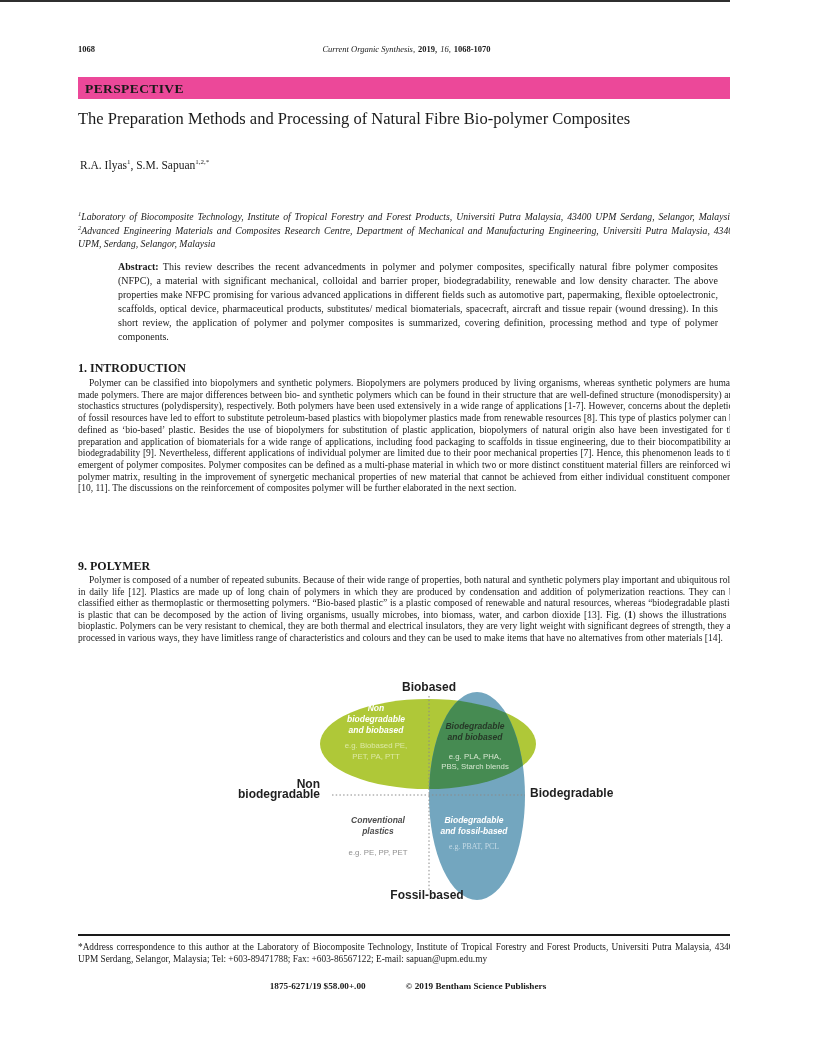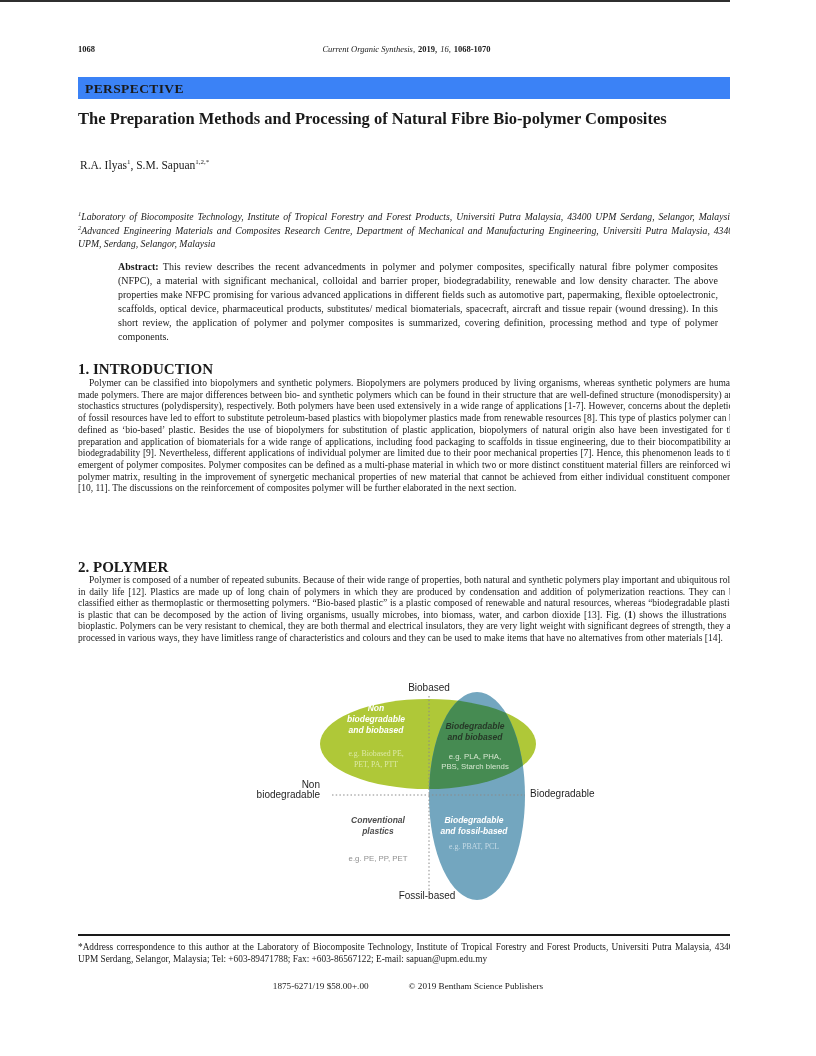--- a/index.html
+++ b/index.html
@@ -9,77 +9,77 @@
     box-sizing:border-box;border-top:2px solid #2f2f2f;overflow:hidden;
   }
   .b{font-weight:bold;}
   .bi{font-weight:normal;font-style:italic;}
 
   .running-head{position:absolute;top:42px;left:78px;width:660px;height:13px;font-size:8.5px;}
   .running-head .pagenum{position:absolute;left:0;top:0;font-weight:bold;}
   .running-head .citation{width:100%;text-align:center;}
   .running-head .citation span{margin-right:3px;}
 
-  .kicker{position:absolute;top:75px;left:78px;width:660px;height:22px;background:#3b82f6;
+  .kicker{position:absolute;top:75px;left:78px;width:660px;height:22px;background:#ec4899;
     line-height:22px;box-sizing:border-box;padding-left:7px;}
   .kicker span{font-weight:bold;font-size:13.5px;letter-spacing:.4px;}
 
   .title{position:absolute;top:106px;left:78px;width:660px;margin:0;
-    font-size:16.5px;font-weight:bold;line-height:22px;}
+    font-size:16.5px;font-weight:normal;line-height:22px;}
 
   .authors{position:absolute;top:157px;left:80px;font-size:11.5px;text-align:right;}
   .authors sup{font-size:7px;vertical-align:super;line-height:0;}
 
   .affiliation{position:absolute;top:208px;left:78px;width:660px;margin:0;
     font-style:italic;font-size:9.7px;line-height:13.6px;text-align:justify;}
   .affiliation sup{font-size:6.5px;vertical-align:super;line-height:0;}
 
   .abstract{position:absolute;top:258px;left:118px;width:600px;margin:0;
     font-size:10px;line-height:14px;text-align:justify;}
 
-  .h{position:absolute;left:78px;margin:0;font-size:15px;font-weight:bold;}
+  .h{position:absolute;left:78px;margin:0;font-size:12px;font-weight:bold;}
   .h.sec1{top:359px;}
   .h.sec2{top:557px;}
 
   .body{position:absolute;left:78px;width:660px;margin:0;font-size:9.5px;
     line-height:11.7px;text-align:justify;text-indent:11px;}
   .body.sec1b{top:376px;}
   .body.sec2b{top:573px;line-height:11.5px;}
 
   
   .figure{position:absolute;top:680px;left:78px;width:660px;height:228px;
     font-family:"Liberation Sans","DejaVu Sans",sans-serif;}
   .figure svg{position:absolute;top:0;left:0;}
-  .ax{position:absolute;font-size:10px;font-weight:normal;color:#1f1f1f;line-height:9.5px;white-space:pre-line;}
+  .ax{position:absolute;font-size:12px;font-weight:bold;color:#1f1f1f;line-height:9.5px;white-space:pre-line;}
   .ax-top{top:1px;left:291px;width:120px;text-align:center;}
   .ax-left{top:98px;left:152px;width:90px;text-align:right;}
   .ax-right{top:107px;left:452px;}
   .ax-bottom{top:209px;left:289px;width:120px;text-align:center;}
   .region{position:absolute;width:140px;text-align:center;}
   .r1{top:21px;left:228px;}
   .r2{top:39px;left:327px;}
   .r3{top:133px;left:230px;}
   .r4{top:133px;left:326px;}
   .rtitle{font-size:8.5px;font-weight:bold;font-style:italic;line-height:10.8px;white-space:pre-line;}
   .rex{font-size:7.8px;line-height:10.6px;white-space:pre-line;}
-  .r1 .rtitle{color:#ffffff;}      .r1 .rex{color:#dde9a6;margin-top:14px;font-family:Liberation Serif, serif;}
+  .r1 .rtitle{color:#ffffff;}      .r1 .rex{color:#dde9a6;margin-top:6px;}
   .r2 .rtitle{color:#263827;}      .r2 .rex{color:#d6e7d0;margin-top:9px;}
-  .r3 .rtitle{color:#4d4d4d;}      .r3 .rex{color:#8f8f8f;margin-top:17px;}
+  .r3 .rtitle{color:#4d4d4d;}      .r3 .rex{color:#8f8f8f;margin-top:11px;}
   .r4 .rtitle{color:#ffffff;}      .r4 .rex{color:#c6dbe6;margin-top:5px;font-family:Liberation Serif, serif;}
   .dotted{stroke:#8a8a8a;stroke-width:1;stroke-dasharray:1.5 2.2;fill:none;}
 
   .caption{position:absolute;top:905px;left:78px;width:660px;margin:0;font-size:9.4px;}
 
   .rule{position:absolute;top:932px;left:78px;width:660px;height:1.5px;background:#1a1a1a;}
 
   .footnote{position:absolute;top:939px;left:78px;width:660px;margin:0;
     font-size:9.3px;line-height:12.2px;text-align:justify;}
 
   .footer-line{position:absolute;top:979px;left:78px;width:660px;text-align:center;
-    font-size:9.2px;font-weight:normal;}
+    font-size:9.2px;font-weight:bold;}
   .footer-line span{margin:0 20px;}
 </style>
 </head>
 <body>
 
 <div class="page">
 
   <div class="running-head">
     <span class="pagenum">1068</span>
     <div class="citation"><span class="bi">Current Organic Synthesis,</span><span class="b">2019,</span><span class="bi">16,</span><span class="b">1068-1070</span></div>
@@ -93,21 +93,21 @@
 
   <div class="authors"><span>R.A. Ilyas</span><sup>1</sup><span>, </span><span>S.M. Sapuan</span><sup>1,2,*</sup></div>
 
   <p class="affiliation"><sup>1</sup><span>Laboratory of Biocomposite Technology, Institute of Tropical Forestry and Forest Products, Universiti Putra Malaysia, 43400 UPM Serdang, Selangor, Malaysia; </span><sup>2</sup><span>Advanced Engineering Materials and Composites Research Centre, Department of Mechanical and Manufacturing Engineering, Universiti Putra Malaysia, 43400 UPM, Serdang, Selangor, Malaysia</span></p>
 
   <p class="abstract"><span class="b">Abstract:</span><span> This review describes the recent advancedments in polymer and polymer composites, specifically natural fibre polymer composites (NFPC), a material with significant mechanical, colloidal and barrier proper, biodegradability, renewable and low density character. The above properties make NFPC promising for various advanced applications in different fields such as automotive part, papermaking, flexible optoelectronic, scaffolds, optical device, pharmaceutical products, substitutes/ medical biomaterials, spacecraft, aircraft and tissue repair (wound dressing). In this short review, the application of polymer and polymer composites is summarized, covering definition, processing method and type of polymer components.</span></p>
 
   <h2 class="h sec1">1. INTRODUCTION</h2>
   <p class="body sec1b">Polymer can be classified into biopolymers and synthetic polymers. Biopolymers are polymers produced by living organisms, whereas synthetic polymers are human-made polymers. There are major differences between bio- and synthetic polymers which can be found in their structure that are well-defined structure (monodispersity) and stochastics structures (polydispersity), respectively. Both polymers have been used extensively in a wide range of applications [1-7]. However, concerns about the depletion of fossil resources have led to effort to substitute petroleum-based plastics with biopolymer plastics made from renewable resources [8]. This type of plastics polymer can be defined as ‘bio-based’ plastic. Besides the use of biopolymers for substitution of plastic application, biopolymers of natural origin also have been investigated for the preparation and application of biomaterials for a wide range of applications, including food packaging to scaffolds in tissue engineering, due to their biocompatibility and biodegradability [9]. Nevertheless, different applications of individual polymer are limited due to their poor mechanical properties [7]. Hence, this phenomenon leads to the emergent of polymer composites. Polymer composites can be defined as a multi-phase material in which two or more distinct constituent material fillers are reinforced with polymer matrix, resulting in the improvement of synergetic mechanical properties of new material that cannot be achieved from either individual constituent components [10, 11]. The discussions on the reinforcement of composites polymer will be further elaborated in the next section.</p>
 
-  <h2 class="h sec2">2. POLYMER</h2>
+  <h2 class="h sec2">9. POLYMER</h2>
   <p class="body sec2b"><span>Polymer is composed of a number of repeated subunits. Because of their wide range of properties, both natural and synthetic polymers play important and ubiquitous roles in daily life [12]. Plastics are made up of long chain of polymers in which they are produced by condensation and addition of polymerization reactions. They can be classified either as thermoplastic or thermosetting polymers. “Bio-based plastic” is a plastic composed of renewable and natural resources, whereas “biodegradable plastic” is plastic that can be decomposed by the action of living organisms, usually microbes, into biomass, water, and carbon dioxide [13]. Fig. (</span><span class="b">1</span><span>) shows the illustrations of bioplastic. Polymers can be very resistant to chemical, they are both thermal and electrical insulators, they are very light weight with significant degrees of strength, they are processed in various ways, they have limitless range of characteristics and colours and they can be used to make items that have no alternatives from other materials [14].</span></p>
 
   <div class="figure">
     <svg width="660" height="228" viewBox="0 0 660 228">
       <defs>
         <clipPath id="greenClip">
             <ellipse cx="350" cy="62" rx="108" ry="45"></ellipse>
           </clipPath>
       </defs>
       <ellipse cx="350" cy="62" rx="108" ry="45" fill="#afc838"></ellipse>

